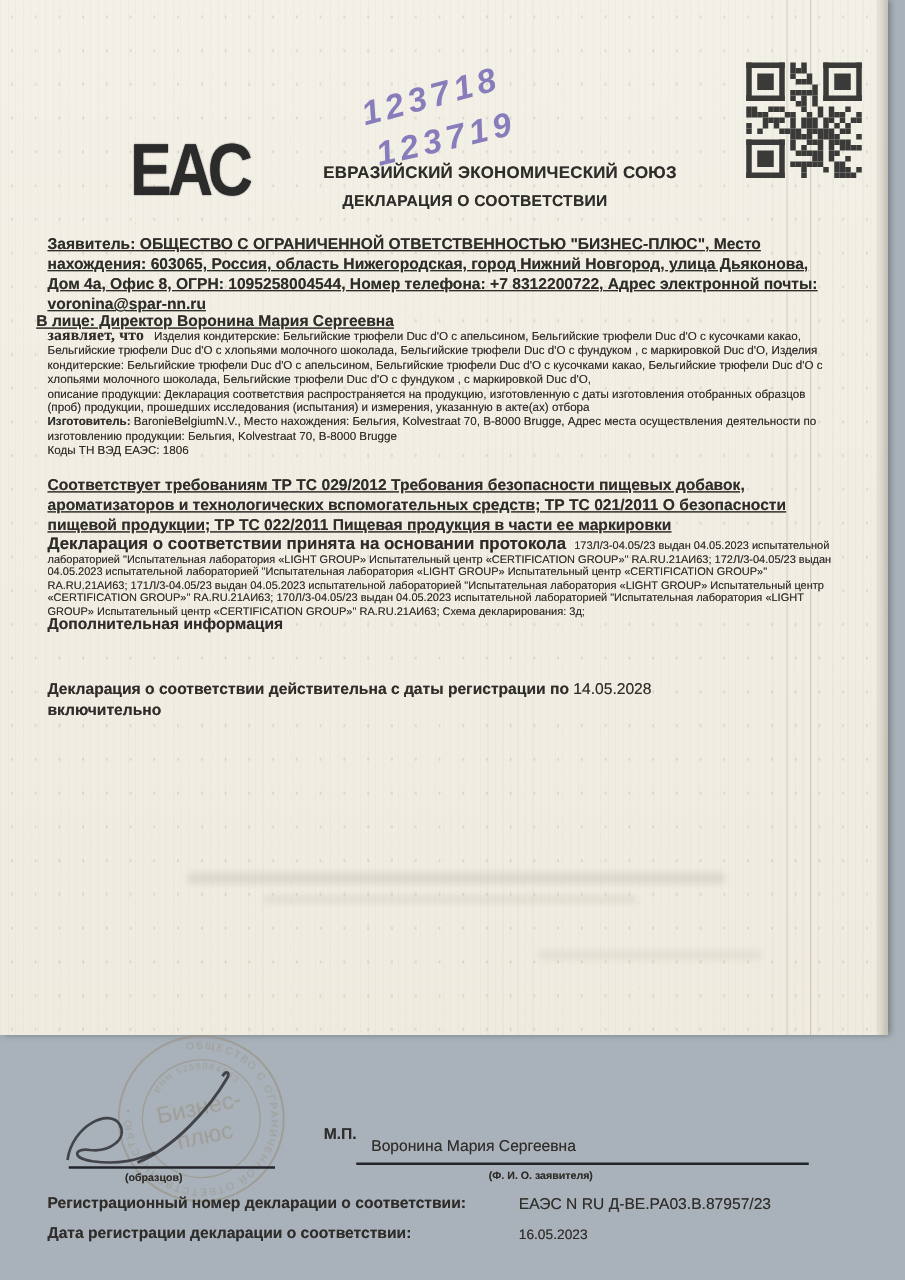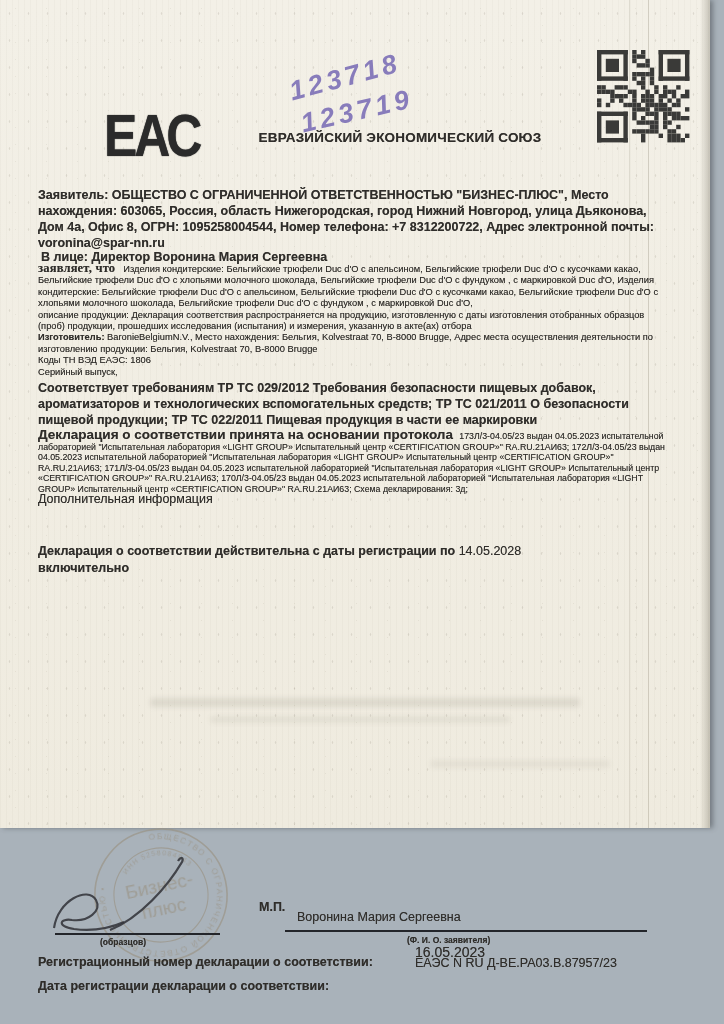--- a/index.html
+++ b/index.html
@@ -44,68 +44,69 @@
 
   .handwritten{
     color:#7a6db6;font-style:italic;font-weight:bold;
     font-size:27px;letter-spacing:4px;opacity:.88;
   }
   .hw1{left:288px;top:62px;transform:rotate(-15deg);}
   .hw2{left:300px;top:96px;transform:rotate(-13deg);}
 
   .qr{left:594px;top:47px;}
 
-  .para{font-size:12.5px;line-height:16px;font-weight:bold;}
+  .para{font-size:12.5px;line-height:16px;font-weight:bold;text-decoration:underline;}
   .applicant{left:38px;top:187px;width:624px;}
-  .inperson{left:41px;top:249px;width:624px;}
+  .inperson{left:29px;top:249px;width:624px;}
   .lbl{font-weight:bold;}
 
   .declares{left:38px;top:263px;width:626px;font-size:9.3px;line-height:11.4px;font-weight:normal;}
   .declares .big{font-size:12.5px;font-weight:bold;letter-spacing:.2px;margin-right:8px;font-family:Liberation Serif, serif;}
   .declares p{margin:0;}
   .compliance{left:38px;top:380px;width:624px;}
   .compliance .body{font-weight:bold;}
   .basis{left:38px;top:430px;width:632px;font-size:8.8px;line-height:10.6px;}
   .basis .big{font-size:13.5px;font-weight:bold;margin-right:4px;}
-  .addinfo{left:38px;top:492px;font-size:12.5px;font-weight:normal;}
+  .addinfo{left:38px;top:492px;font-size:12.5px;font-weight:bold;}
   .validity{left:38px;top:543px;width:600px;font-size:12.5px;line-height:17px;font-weight:bold;}
   .validity .date{font-weight:normal;}
 
   .stamp-wrap{left:86px;top:820px;width:150px;height:150px;opacity:.65;}
   .sig-svg{left:40px;top:852px;}
   .sigline{height:2px;background:#23252a;}
   .sl1{left:55px;top:933px;width:165px;}
   .sl2{left:285px;top:930px;width:362px;height:2px;}
   .cap{font-size:8.5px;font-weight:bold;}
   .cap-sign{left:100px;top:937px;}
-  .cap-fio{left:407px;top:935px;}
+  .cap-fio{left:391px;top:935px;}
   .mp{left:247px;top:900px;font-size:12.5px;font-weight:bold;padding-left:12px;}
   .fio-name{left:297px;top:910px;font-size:12.5px;}
 
   .reg-row-lbl{font-size:12.5px;font-weight:bold;}
   .reg1l{left:38px;top:955px;}
   .reg1v{left:415px;top:956px;font-size:12.5px;}
   .reg2l{left:38px;top:979px;}
-  .reg2v{left:415px;top:944px;font-size:14px;}
+  .reg2v{left:415px;top:982px;font-size:11px;}
 </style>
 </head>
 <body>
 
 <div class="page">
 
   <div class="fold f1"></div>
   <div class="fold f2"></div>
   <div class="ghost" style="left:150px;top:698px;width:430px;height:9px;"></div>
   <div class="ghost" style="left:210px;top:716px;width:300px;height:7px;opacity:.7;"></div>
   <div class="ghost" style="left:430px;top:760px;width:180px;height:8px;opacity:.6;"></div>
 
   <div class="abs eac-logo">ЕАС</div>
 
   <div class="abs titles">
     <div class="union-title txt">ЕВРАЗИЙСКИЙ ЭКОНОМИЧЕСКИЙ СОЮЗ</div>
+    <div class="doc-title txt">ДЕКЛАРАЦИЯ О СООТВЕТСТВИИ</div>
   </div>
 
   <div class="abs handwritten hw1">123718</div>
   <div class="abs handwritten hw2">123719</div>
 
   <svg class="abs qr" id="qr-svg" width="99" height="99" viewBox="0 0 99 99">
       <rect x="3" y="3" width="30.800000000000004" height="4.4" fill="#3a3a38"></rect>
       <rect x="3" y="29.400000000000002" width="30.800000000000004" height="4.4" fill="#3a3a38"></rect>
       <rect x="3" y="3" width="4.4" height="30.800000000000004" fill="#3a3a38"></rect>
       <rect x="29.400000000000002" y="3" width="4.4" height="30.800000000000004" fill="#3a3a38"></rect>
@@ -261,21 +262,20 @@
   </div>
   <div class="abs para inperson txt">
     <span class="lbl">В лице:</span><span> Директор Воронина Мария Сергеевна</span>
   </div>
 
   <div class="abs declares txt">
     <p><span class="big">заявляет, что</span><span>Изделия кондитерские: Бельгийские трюфели Duc d'O с апельсином, Бельгийские трюфели Duc d'O с кусочками какао, Бельгийские трюфели Duc d'O с хлопьями молочного шоколада, Бельгийские трюфели Duc d'O с фундуком , с маркировкой Duc d'O, Изделия кондитерские: Бельгийские трюфели Duc d'O с апельсином, Бельгийские трюфели Duc d'O с кусочками какао, Бельгийские трюфели Duc d'O с хлопьями молочного шоколада, Бельгийские трюфели Duc d'O с фундуком , с маркировкой Duc d'O,</span></p>
     <p>описание продукции: Декларация соответствия распространяется на продукцию, изготовленную с даты изготовления отобранных образцов (проб) продукции, прошедших исследования (испытания) и измерения, указанную в акте(ах) отбора</p>
     <p><span class="lbl">Изготовитель:</span><span> BaronieBelgiumN.V., Место нахождения: Бельгия, Kolvestraat 70, B-8000 Brugge, Адрес места осуществления деятельности по изготовлению продукции: Бельгия, Kolvestraat 70, B-8000 Brugge</span></p>
     <p>Коды ТН ВЭД ЕАЭС: 1806</p>
-    <p>Серийный выпуск,</p>
   </div>
 
   <div class="abs para compliance txt">
     <span class="lbl">Соответствует требованиям</span><span class="body"> ТР ТС 029/2012 Требования безопасности пищевых добавок, ароматизаторов и технологических вспомогательных средств; ТР ТС 021/2011 О безопасности пищевой продукции; ТР ТС 022/2011 Пищевая продукция в части ее маркировки</span>
   </div>
 
   <div class="abs basis txt">
     <span class="big">Декларация о соответствии принята на основании протокола</span><span> 173Л/3-04.05/23 выдан 04.05.2023  испытательной лабораторией "Испытательная лаборатория «LIGHT GROUP»  Испытательный центр «CERTIFICATION GROUP»" RA.RU.21АИ63; 172Л/3-04.05/23 выдан 04.05.2023  испытательной лабораторией "Испытательная лаборатория «LIGHT GROUP»  Испытательный центр «CERTIFICATION GROUP»" RA.RU.21АИ63; 171Л/3-04.05/23 выдан 04.05.2023  испытательной лабораторией "Испытательная лаборатория «LIGHT GROUP»  Испытательный центр «CERTIFICATION GROUP»" RA.RU.21АИ63; 170Л/3-04.05/23 выдан 04.05.2023  испытательной лабораторией "Испытательная лаборатория «LIGHT GROUP»  Испытательный центр «CERTIFICATION GROUP»" RA.RU.21АИ63; Схема декларирования: 3д;</span>
   </div>
 

